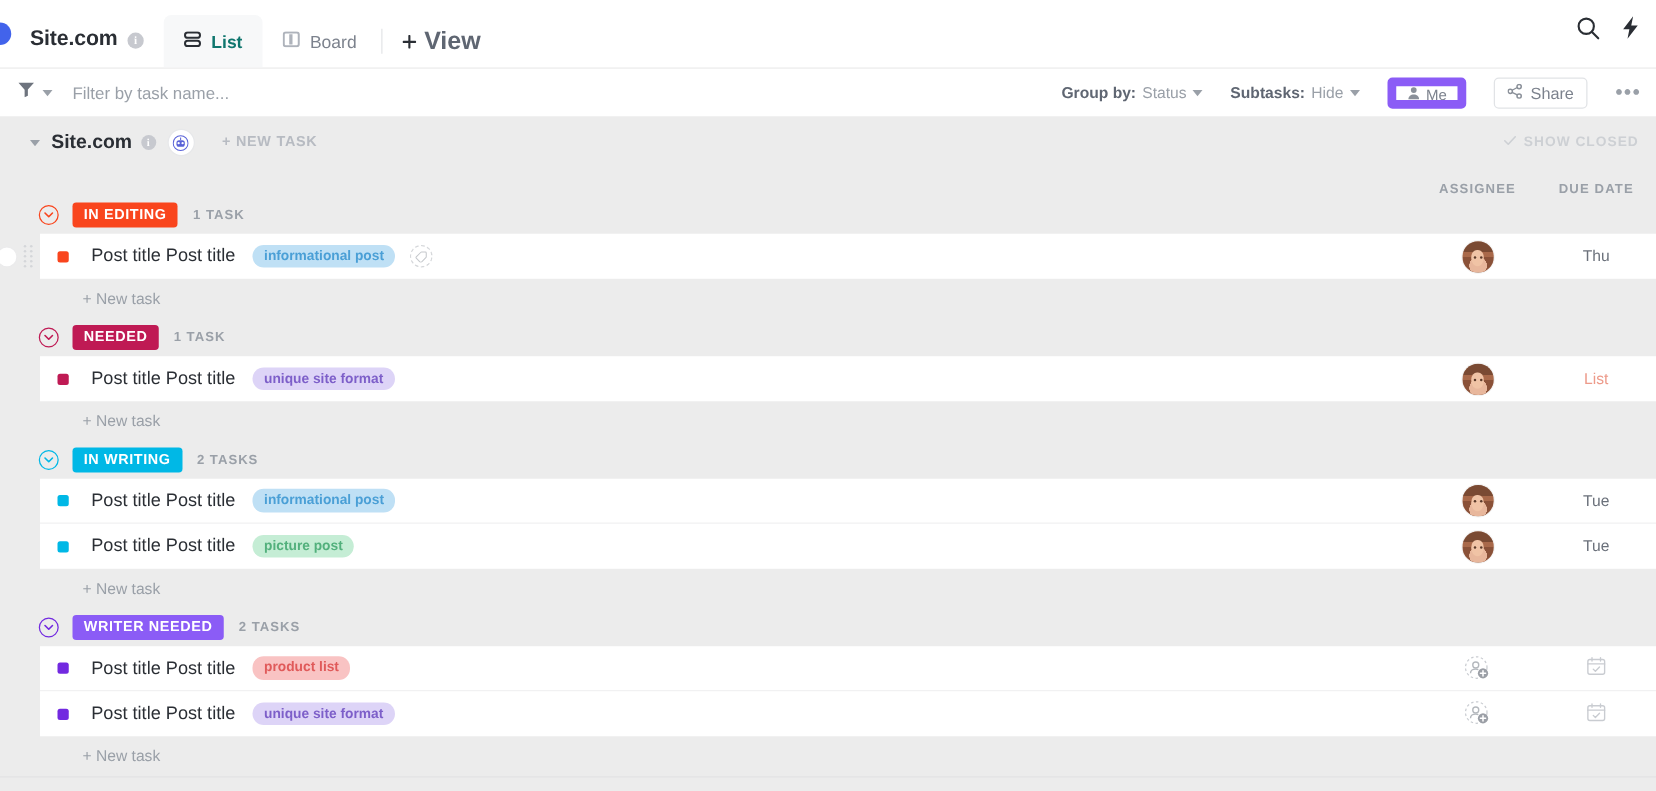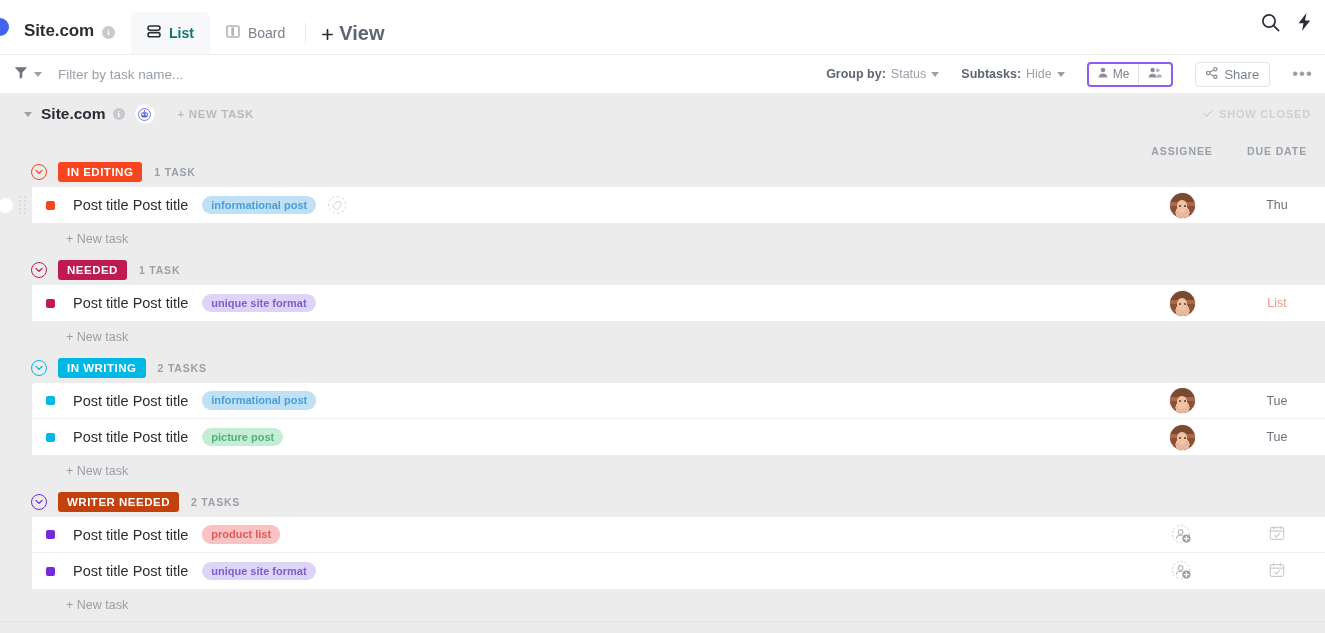--- a/index.html
+++ b/index.html
@@ -134,24 +134,25 @@
   }
   .fb-item {
     font-size: 12.5px;
     color: #9aa0a8;
     display: flex; align-items: center; gap: 5px;
     cursor: pointer;
   }
   .fb-item b { color: #5f6672; font-weight: 700; }
   .seg {
     display: flex;
-    border: 2px solid #8b5cf6;
+    border: 7px solid #8b5cf6;
     border-radius: 4px;
     overflow: hidden;
     height: 25px;
+    flex-direction: column;
   }
   .seg > div {
     display: flex; align-items: center; gap: 5px;
     padding: 0 9px;
     font-size: 12px;
     color: #7c828d;
     cursor: pointer;
   }
   .seg > div + div { border-left: 1px solid #e1e3e6; }
   .sharebtn {
@@ -659,21 +660,21 @@
         </div>
         <div class="new-task-row">+ New task</div>
       </div>
       <div class="status-group">
         <div class="status-bar">
           <span class="status-chev" style="color:#7229e0">
             <svg width="8" height="6" viewBox="0 0 8 6">
               <path d="M1 1.4L4 4.4L7 1.4" fill="none" stroke="#7229e0" stroke-width="1.3" stroke-linecap="round" stroke-linejoin="round"></path>
             </svg>
           </span>
-          <span class="status-badge" style="background:#c2410c">WRITER NEEDED</span>
+          <span class="status-badge" style="background:#8b5cf6">WRITER NEEDED</span>
           <span class="task-count">2 TASKS</span>
         </div>
         <div class="rows">
           <div class="task-row">
             <span class="prio-square" style="background:#7229e0"></span>
             <span class="task-title">Post title Post title</span>
             <span class="tag" style="background:#f9c3c3;color:#e05a5a">product list</span>
             <span class="row-spacer"></span>
             <span class="cell-assignee">
               <span class="empty-assignee"><svg width="22" height="22" viewBox="0 0 22 22">

